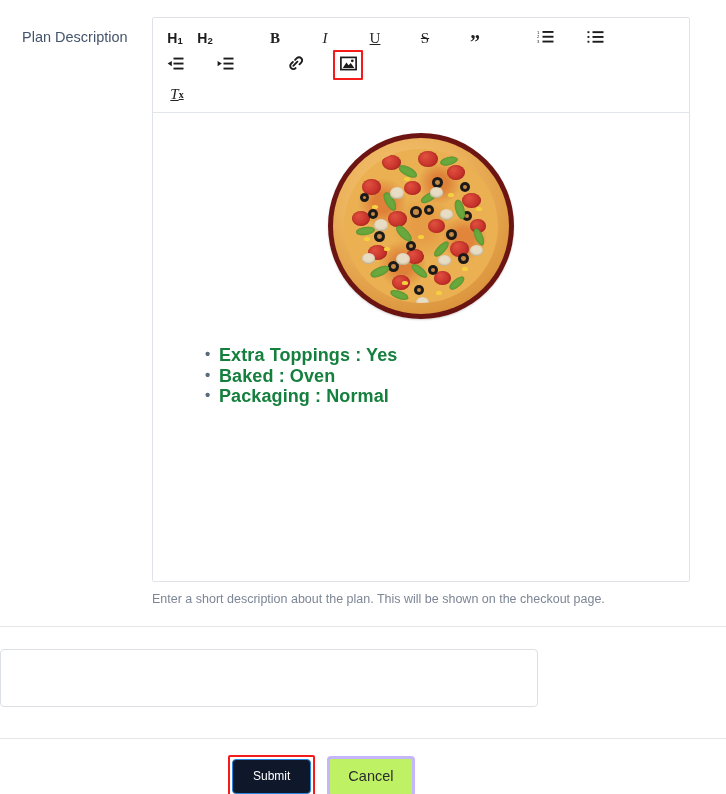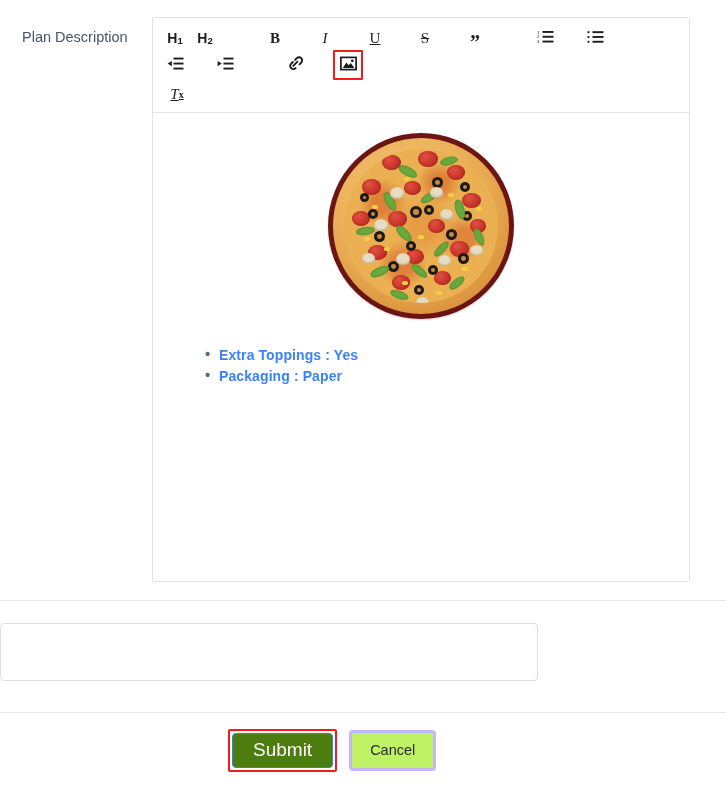--- a/index.html
+++ b/index.html
@@ -234,23 +234,23 @@
   }
 
   
   .desc-list {
     margin: 26px 0 0 0;
     padding-left: 52px;
     list-style: none;
   }
   .desc-list li {
     position: relative;
-    font-size: 14px;
+    font-size: 18px;
     font-weight: bold;
-    color: #3b82f6;
+    color: #15803d;
     line-height: 20.5px;
     margin-bottom: 0px;
     letter-spacing: 0.1px;
   }
   .desc-list li::before {
     content: "•";
     position: absolute;
     left: -14px;
     top: -1px;
     font-size: 15px;
@@ -297,25 +297,25 @@
     padding-top: 16px;
   }
   .btn-submit-wrap {
     border: 2px solid #f41b1b;
     padding: 2px;
     border-radius: 2px;
     display: inline-block;
     box-sizing: content-box;
   }
   .btn-submit {
-    background: #4d7c0f;
+    background: #0f172a;
     color: #ffffff;
     border: 1px solid #2a86e0;
     border-radius: 4px;
-    font-size: 19px;
+    font-size: 12px;
     font-family: "Liberation Sans", sans-serif;
     padding: 7px 20px 8px 20px;
     cursor: pointer;
     line-height: 18px;
     display: block;
   }
   .btn-cancel {
     background: #bef264;
     color: #2b2b2b;
     border: 3px solid #c4b5fd;
@@ -514,26 +514,28 @@
               <span class="top corn" style="left:118px; top:118px;width:6px; height:4px;"></span>
               <span class="top corn" style="left:58px;  top:132px;width:6px; height:4px;"></span>
               <span class="top corn" style="left:92px;  top:142px;width:6px; height:4px;"></span>
               <span class="top corn" style="left:20px;  top:88px; width:6px; height:4px;"></span>
             </div>
           </div>
         </div>
 
         <ul class="desc-list">
           <li>Extra Toppings : Yes</li>
-          <li>Packaging : Paper</li>
+          <li>Baked : Oven</li>
+          <li>Packaging : Normal</li>
         </ul>
 
       </div>
     </div>
 
+    <div class="help-text">Enter a short description about the plan. This will be shown on the checkout page.</div>
   </div>
 </div>
 
 <div class="divider div-1"></div>
 
 <div class="form-row row-metadata" style="padding-top:22px;">
   <div class="field-control">
     <textarea class="meta-input" placeholder="" style=""></textarea>
   </div>
 </div>

